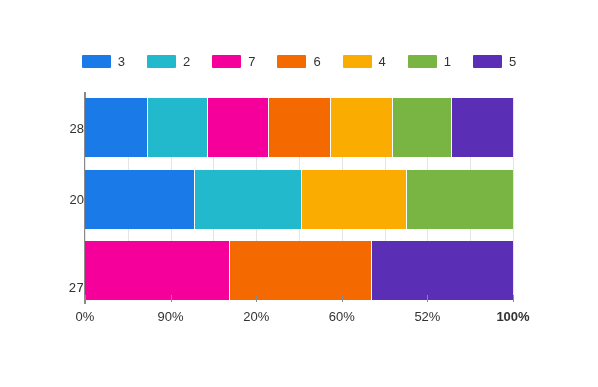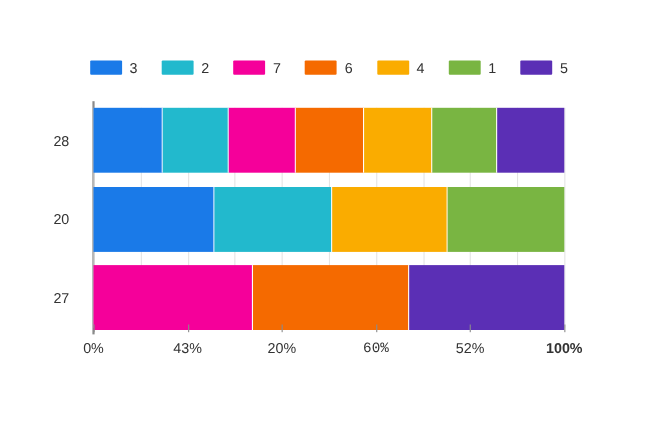--- a/index.html
+++ b/index.html
@@ -102,20 +102,21 @@
     border-right: none;
   }
 
   
   .y-labels {
     position: absolute;
     left: 0;
     top: 98px;
     width: 76px;
     height: 200px;
+    padding-left: 21px;
   }
   .y-label {
     position: absolute;
     right: 13px;
     font-size: 13px;
     color: #333333;
     text-align: right;
     transform: translateY(-50%);
   }
   .x-labels {
@@ -175,21 +176,21 @@
         <span class="legend-swatch" style="background: rgb(91, 47, 181);"></span>
         <span class="legend-label">5</span>
       </div>
     </div>
 
   <div class="axis-line-y"></div>
 
   <div class="y-labels" id="y-labels">
       <div class="y-label" style="top: 29.5px;">28</div>
       <div class="y-label" style="top: 101px;">20</div>
-      <div class="y-label" style="top: 173px;">27</div>
+      <div class="y-label" style="top: 190px; font-family: Liberation Mono, monospace;">27</div>
     </div>
 
   <div class="plot">
     <div class="gridlines" id="gridlines">
         <div class="gridline" style="left: 0%;"></div>
         <div class="gridline" style="left: 10%;"></div>
         <div class="gridline" style="left: 20%;"></div>
         <div class="gridline" style="left: 30%;"></div>
         <div class="gridline" style="left: 40%;"></div>
         <div class="gridline" style="left: 50%;"></div>
@@ -220,24 +221,24 @@
           <div class="bar-seg" title="6: 33.2%" style="left: 33.9%; width: 33.2%; background: rgb(245, 106, 0);"></div>
           <div class="bar-seg" title="5: 32.9%" style="left: 67.1%; width: 32.9%; background: rgb(91, 47, 181);"></div>
         </div>
       </div>
   </div>
 
   <div class="x-labels" id="x-labels">
       <div class="x-tick" style="left: 0%;"></div>
       <div class="x-label" style="left: 0%;">0%</div>
       <div class="x-tick" style="left: 20%;"></div>
-      <div class="x-label" style="left: 20%;">43%</div>
+      <div class="x-label" style="left: 20%;">90%</div>
       <div class="x-tick" style="left: 40%;"></div>
       <div class="x-label" style="left: 40%;">20%</div>
       <div class="x-tick" style="left: 60%;"></div>
-      <div class="x-label" style="left: 60%; font-family: Liberation Mono, monospace;">60%</div>
+      <div class="x-label" style="left: 60%;">60%</div>
       <div class="x-tick" style="left: 80%;"></div>
       <div class="x-label" style="left: 80%;">52%</div>
       <div class="x-tick" style="left: 100%;"></div>
       <div class="x-label" style="left: 100%; font-weight: bold;">100%</div>
     </div>
 
 </div>
 
 </body></html>

